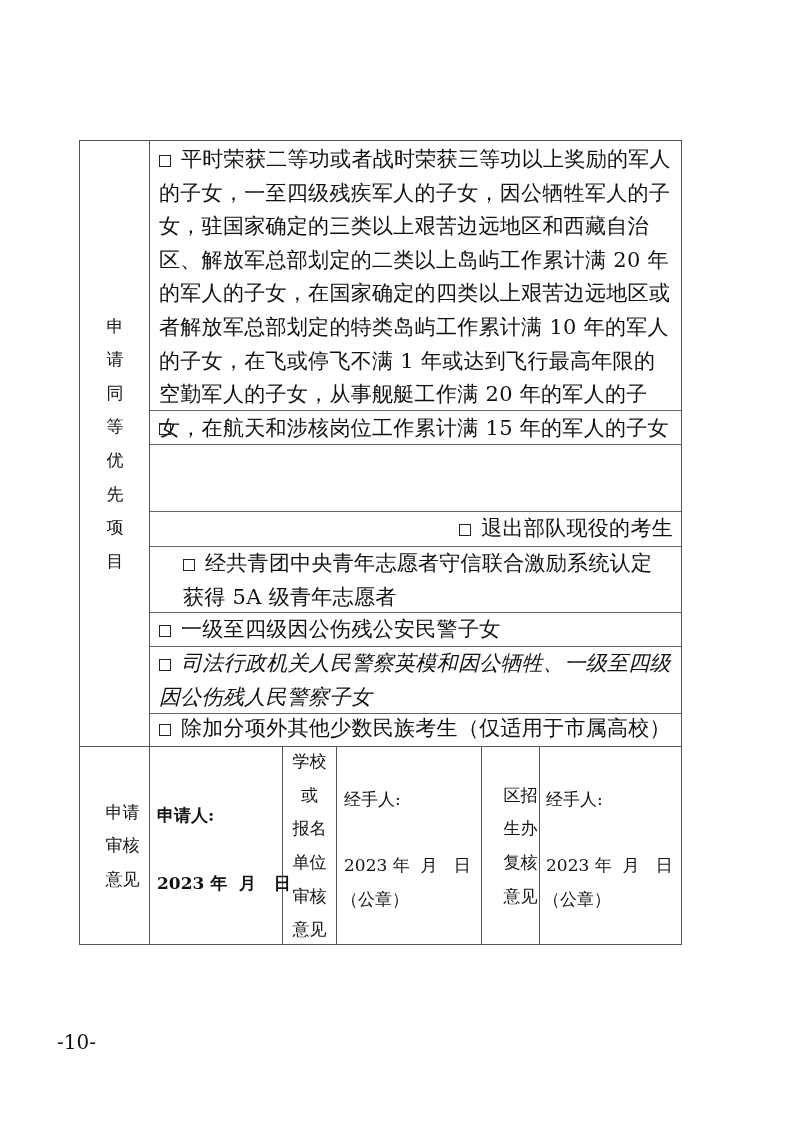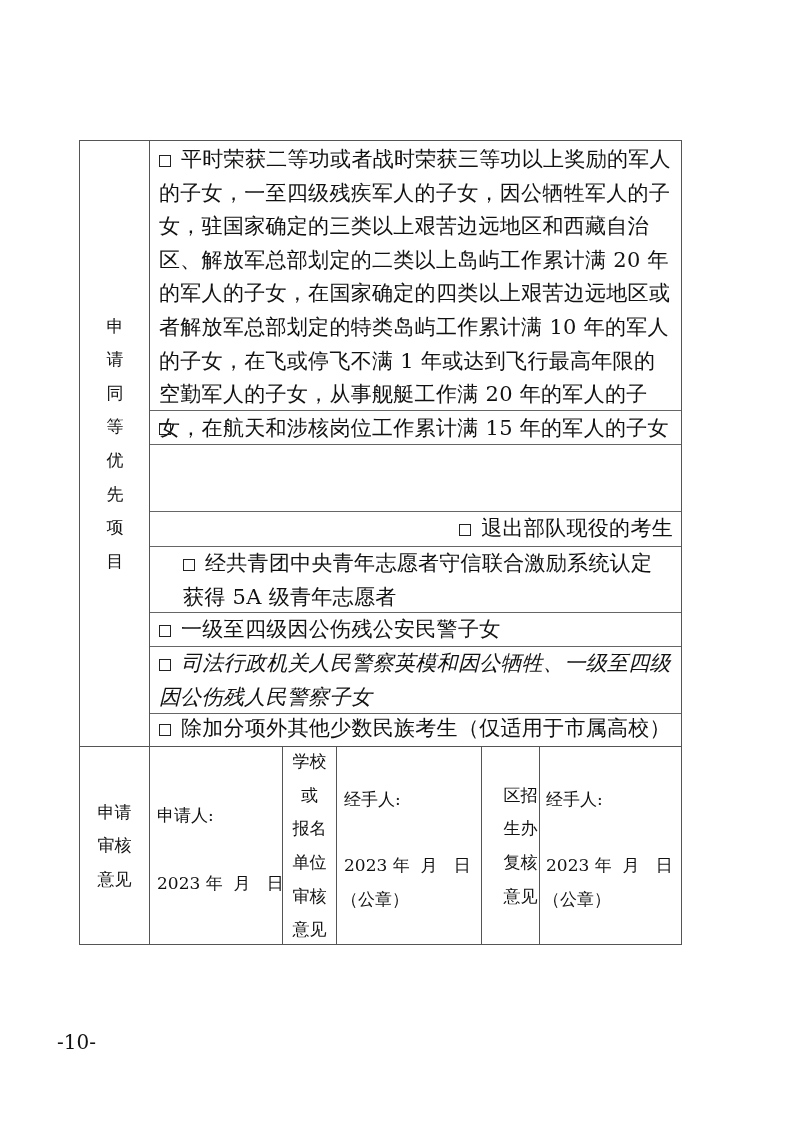--- a/index.html
+++ b/index.html
@@ -75,29 +75,29 @@
   </div>
 
   <div class="hline" style="left:0; right:0; top:605px; background:#555;"></div>
 
   <div class="vline" style="left:69px; top:606px; height:198px;"></div>
   <div class="vline" style="left:202px; top:606px; height:198px;"></div>
   <div class="vline" style="left:256px; top:606px; height:198px;"></div>
   <div class="vline" style="left:401px; top:606px; height:198px;"></div>
   <div class="vline" style="left:459px; top:606px; height:198px;"></div>
 
-  <div class="bottom-cell" style="left:0; width:69px;">
+  <div class="bottom-cell" style="left:8px; width:69px;">
     <div class="vert-stack">
       <span>申请</span>
       <span>审核</span>
       <span>意见</span>
     </div>
   </div>
 
-  <div class="bottom-cell" style="left:70px; width:132px; padding-left:7px;">
+  <div class="bottom-cell" style="left:70px; width:132px; padding-left:7px;font-weight:bold;">
     <div style="position:absolute; top:52px; left:7px;">申请人:</div>
     <div style="position:absolute; top:120px; left:7px; white-space:pre;">2023 年  月   日</div>
   </div>
 
   <div class="bottom-cell" style="left:203px; width:53px;">
     <div class="vert-stack">
       <span>学校</span>
       <span>或</span>
       <span>报名</span>
       <span>单位</span>

